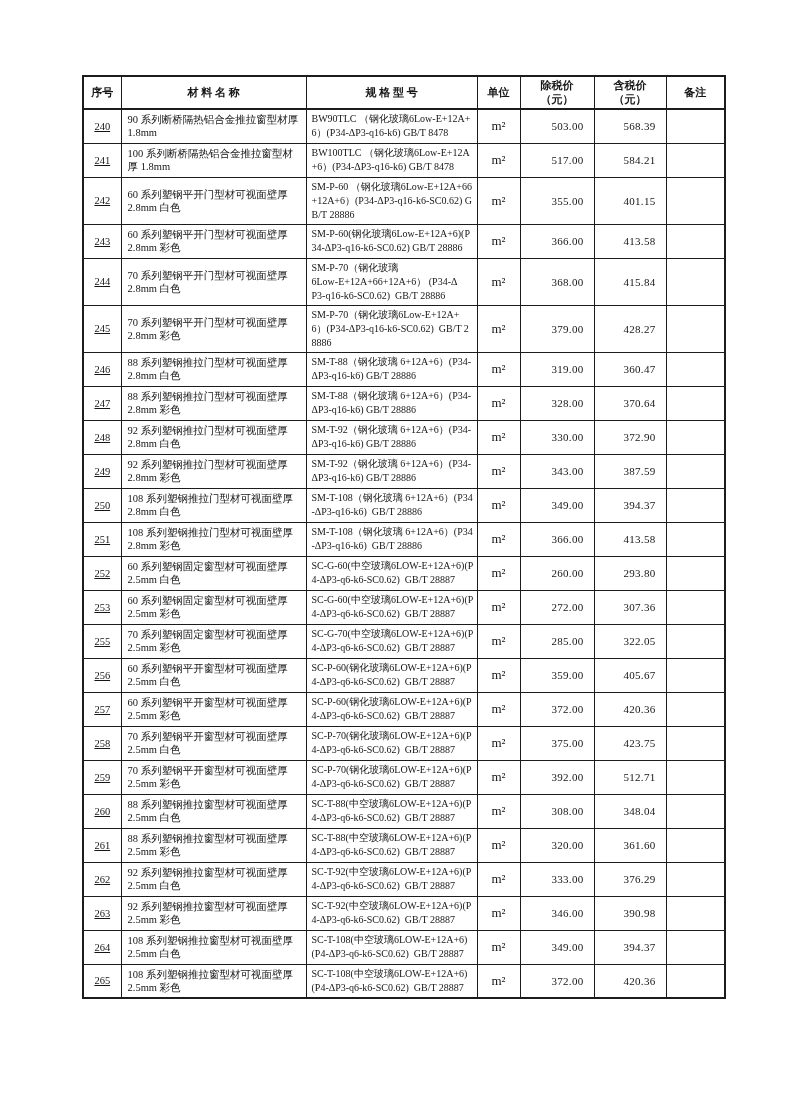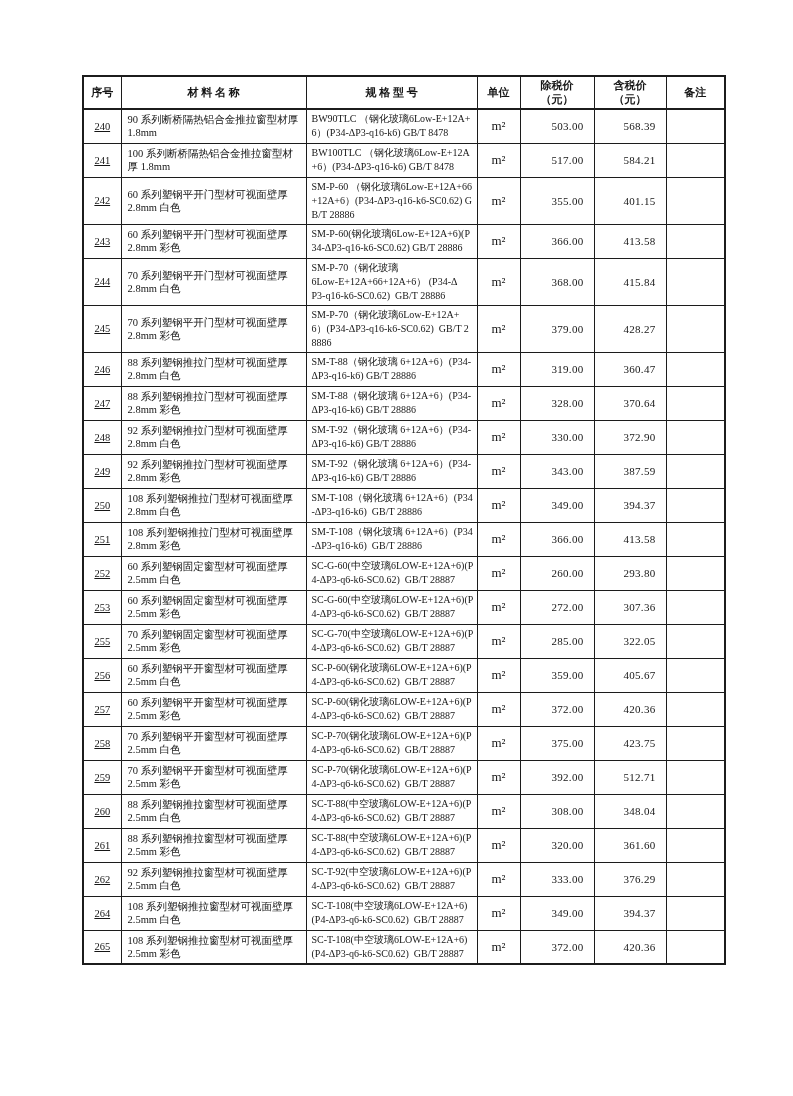--- a/index.html
+++ b/index.html
@@ -254,20 +254,29 @@
         <tr>
           <td class="col-no">262</td>
           <td class="col-name">92 系列塑钢推拉窗型材可视面壁厚 2.5mm 白色</td>
           <td class="col-spec">SC-T-92(中空玻璃6LOW-E+12A+6)(P4-ΔP3-q6-k6-SC0.62)  GB/T 28887</td>
           <td class="col-unit">m²</td>
           <td class="col-price">333.00</td>
           <td class="col-price">376.29</td>
           <td class="col-note"></td>
         </tr>
         <tr>
+          <td class="col-no">263</td>
+          <td class="col-name">92 系列塑钢推拉窗型材可视面壁厚 2.5mm 彩色</td>
+          <td class="col-spec">SC-T-92(中空玻璃6LOW-E+12A+6)(P4-ΔP3-q6-k6-SC0.62)  GB/T 28887</td>
+          <td class="col-unit">m²</td>
+          <td class="col-price">346.00</td>
+          <td class="col-price">390.98</td>
+          <td class="col-note"></td>
+        </tr>
+        <tr>
           <td class="col-no">264</td>
           <td class="col-name">108 系列塑钢推拉窗型材可视面壁厚 2.5mm 白色</td>
           <td class="col-spec">SC-T-108(中空玻璃6LOW-E+12A+6)(P4-ΔP3-q6-k6-SC0.62)  GB/T 28887</td>
           <td class="col-unit">m²</td>
           <td class="col-price">349.00</td>
           <td class="col-price">394.37</td>
           <td class="col-note"></td>
         </tr>
         <tr>
           <td class="col-no">265</td>

